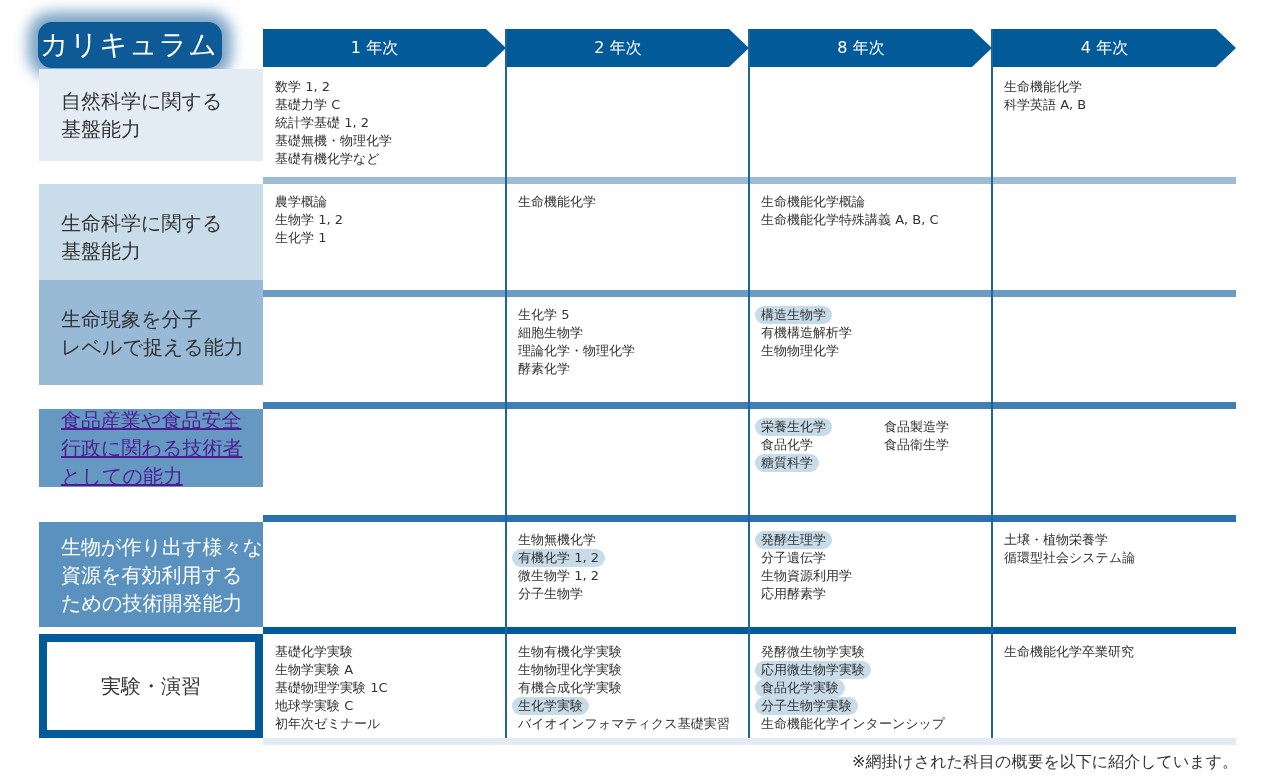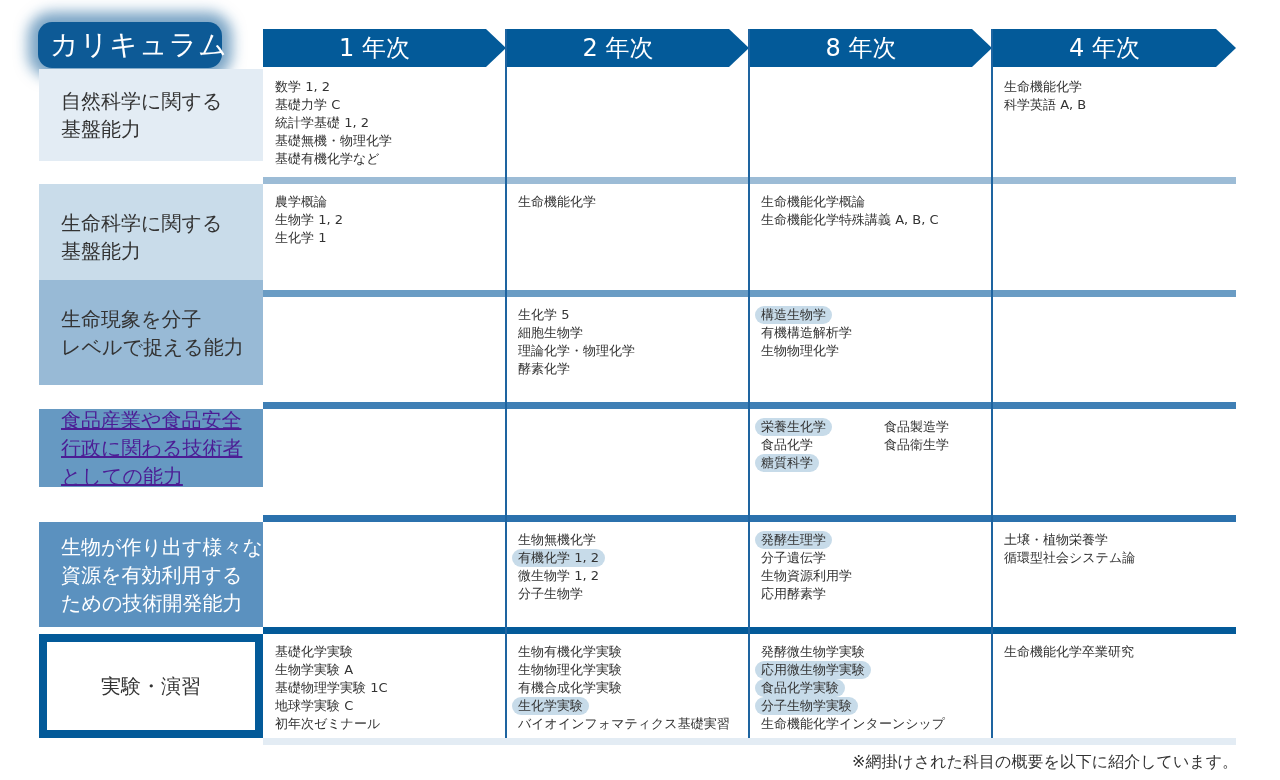--- a/index.html
+++ b/index.html
@@ -8,25 +8,25 @@
     font-family:"DejaVu Sans","Liberation Sans",sans-serif; color:#333;
   }
   .title-wrap {
     position:absolute; left:38px; top:22px; width:184px; height:46px;
     background:#0d5a96; border-radius:14px;
     box-shadow:0 0 14px 10px rgba(13,90,150,0.55);
     filter:none;
   }
   .title-text {
     position:absolute; left:38px; top:22px; width:184px; height:46px;
-    color:#fff; font-size:28px; line-height:46px; letter-spacing:1px; text-align:left; padding-left:12px;
+    color:#fff; font-size:28px; line-height:46px; letter-spacing:1px; text-align:left; padding-left:2px;
   }
   .hdr {
     position:absolute; top:29px; height:38px; background:#035a99; color:#fff;
-    font-size:24px; line-height:38px; text-align:center;
+    font-size:16px; line-height:38px; text-align:center;
   }
   .hdr::after {
     content:""; position:absolute; right:-20px; top:0; width:0; height:0;
     border-top:19px solid transparent; border-bottom:19px solid transparent; border-left:20px solid #035a99;
   }
   .rowlabel {
     position:absolute; left:39px; width:224px;
     font-size:20px; line-height:28px; color:#333; box-sizing:border-box; padding-left:22px;
     display:flex; align-items:center;
   }

